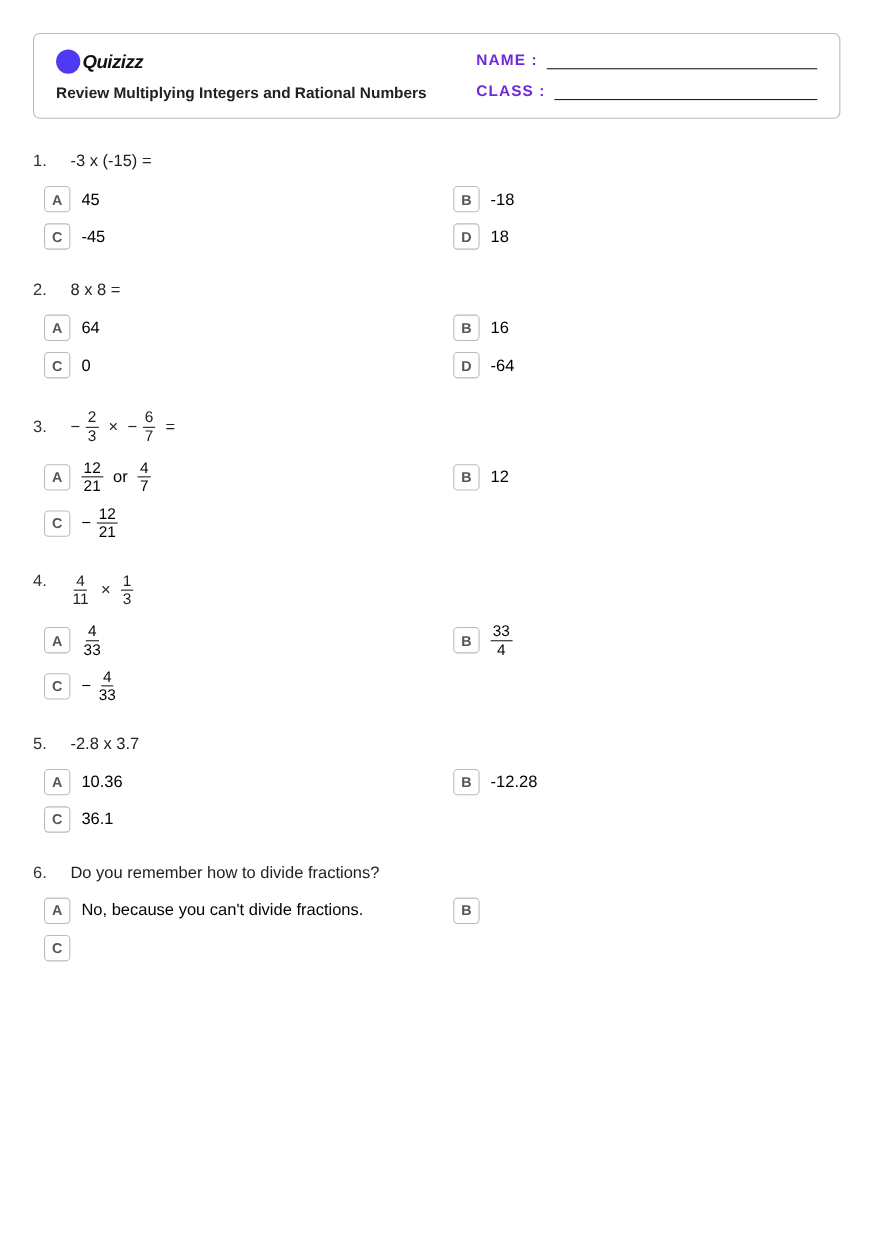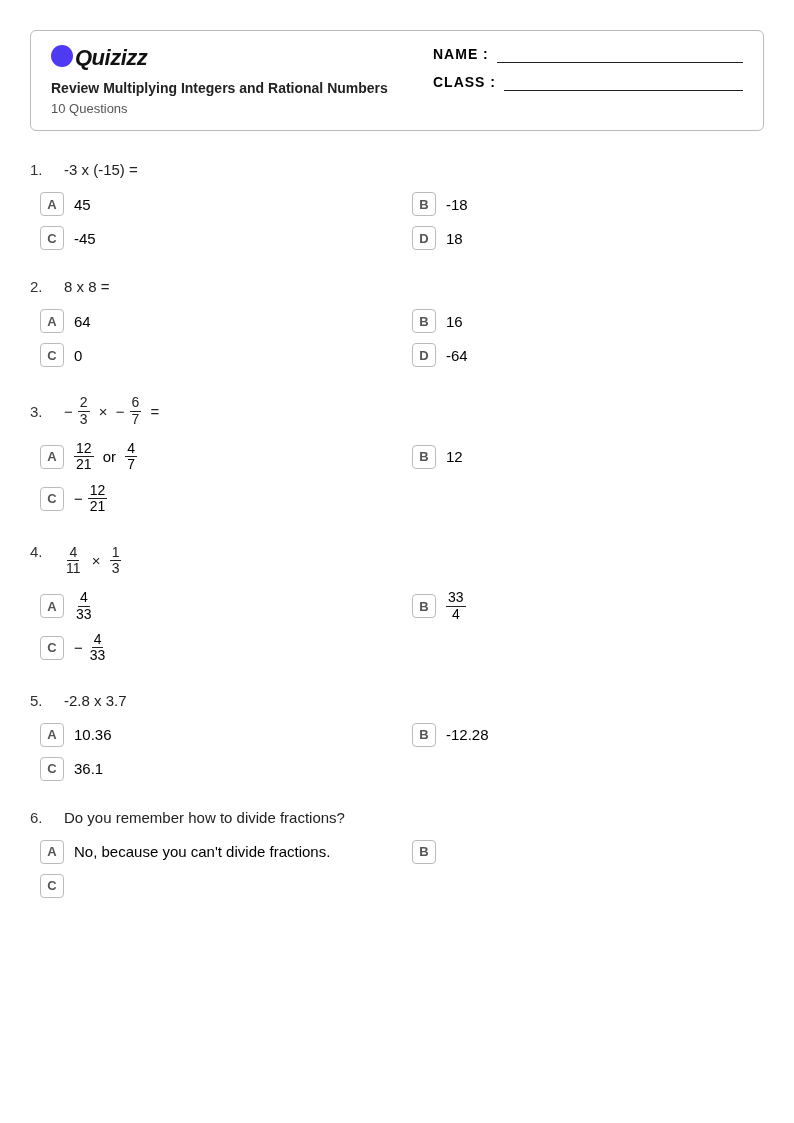--- a/index.html
+++ b/index.html
@@ -24,22 +24,22 @@
     }
 
     .header-left {
       display: flex;
       flex-direction: column;
       gap: 4px;
     }
 
     .quizizz-logo {
       display: flex;
-      align-items: flex-start;
-      font-size: 22px;
+      align-items: flex-end;
+      font-size: 17px;
       font-weight: 900;
       color: #111;
       font-style: italic;
       letter-spacing: -0.5px;
       margin-bottom: 4px;
     }
 
     .quizizz-logo .q-circle {
       display: inline-block;
       width: 22px;
@@ -70,21 +70,21 @@
 
     .field-row {
       display: flex;
       align-items: center;
       gap: 8px;
     }
 
     .field-label {
       font-size: 14px;
       font-weight: bold;
-      color: #000000;
+      color: #6d28d9;
       min-width: 55px;
       letter-spacing: 1px;
     }
 
     .field-line {
       flex: 1;
       border-bottom: 1.5px solid #222;
       height: 18px;
       min-width: 220px;
     }
@@ -184,21 +184,20 @@
 </head>
 <body>
 
 <div class="header-box">
   <div class="header-left">
     <div class="quizizz-logo">
       <span class="q-circle"></span>
       <span>Quizizz</span>
     </div>
     <div class="quiz-title">Review Multiplying Integers and Rational Numbers</div>
-    <div class="quiz-subtitle">10 Questions</div>
   </div>
   <div class="header-right">
     <div class="field-row">
       <span class="field-label">NAME :</span>
       <div class="field-line"></div>
     </div>
     <div class="field-row">
       <span class="field-label">CLASS :</span>
       <div class="field-line"></div>
     </div>

